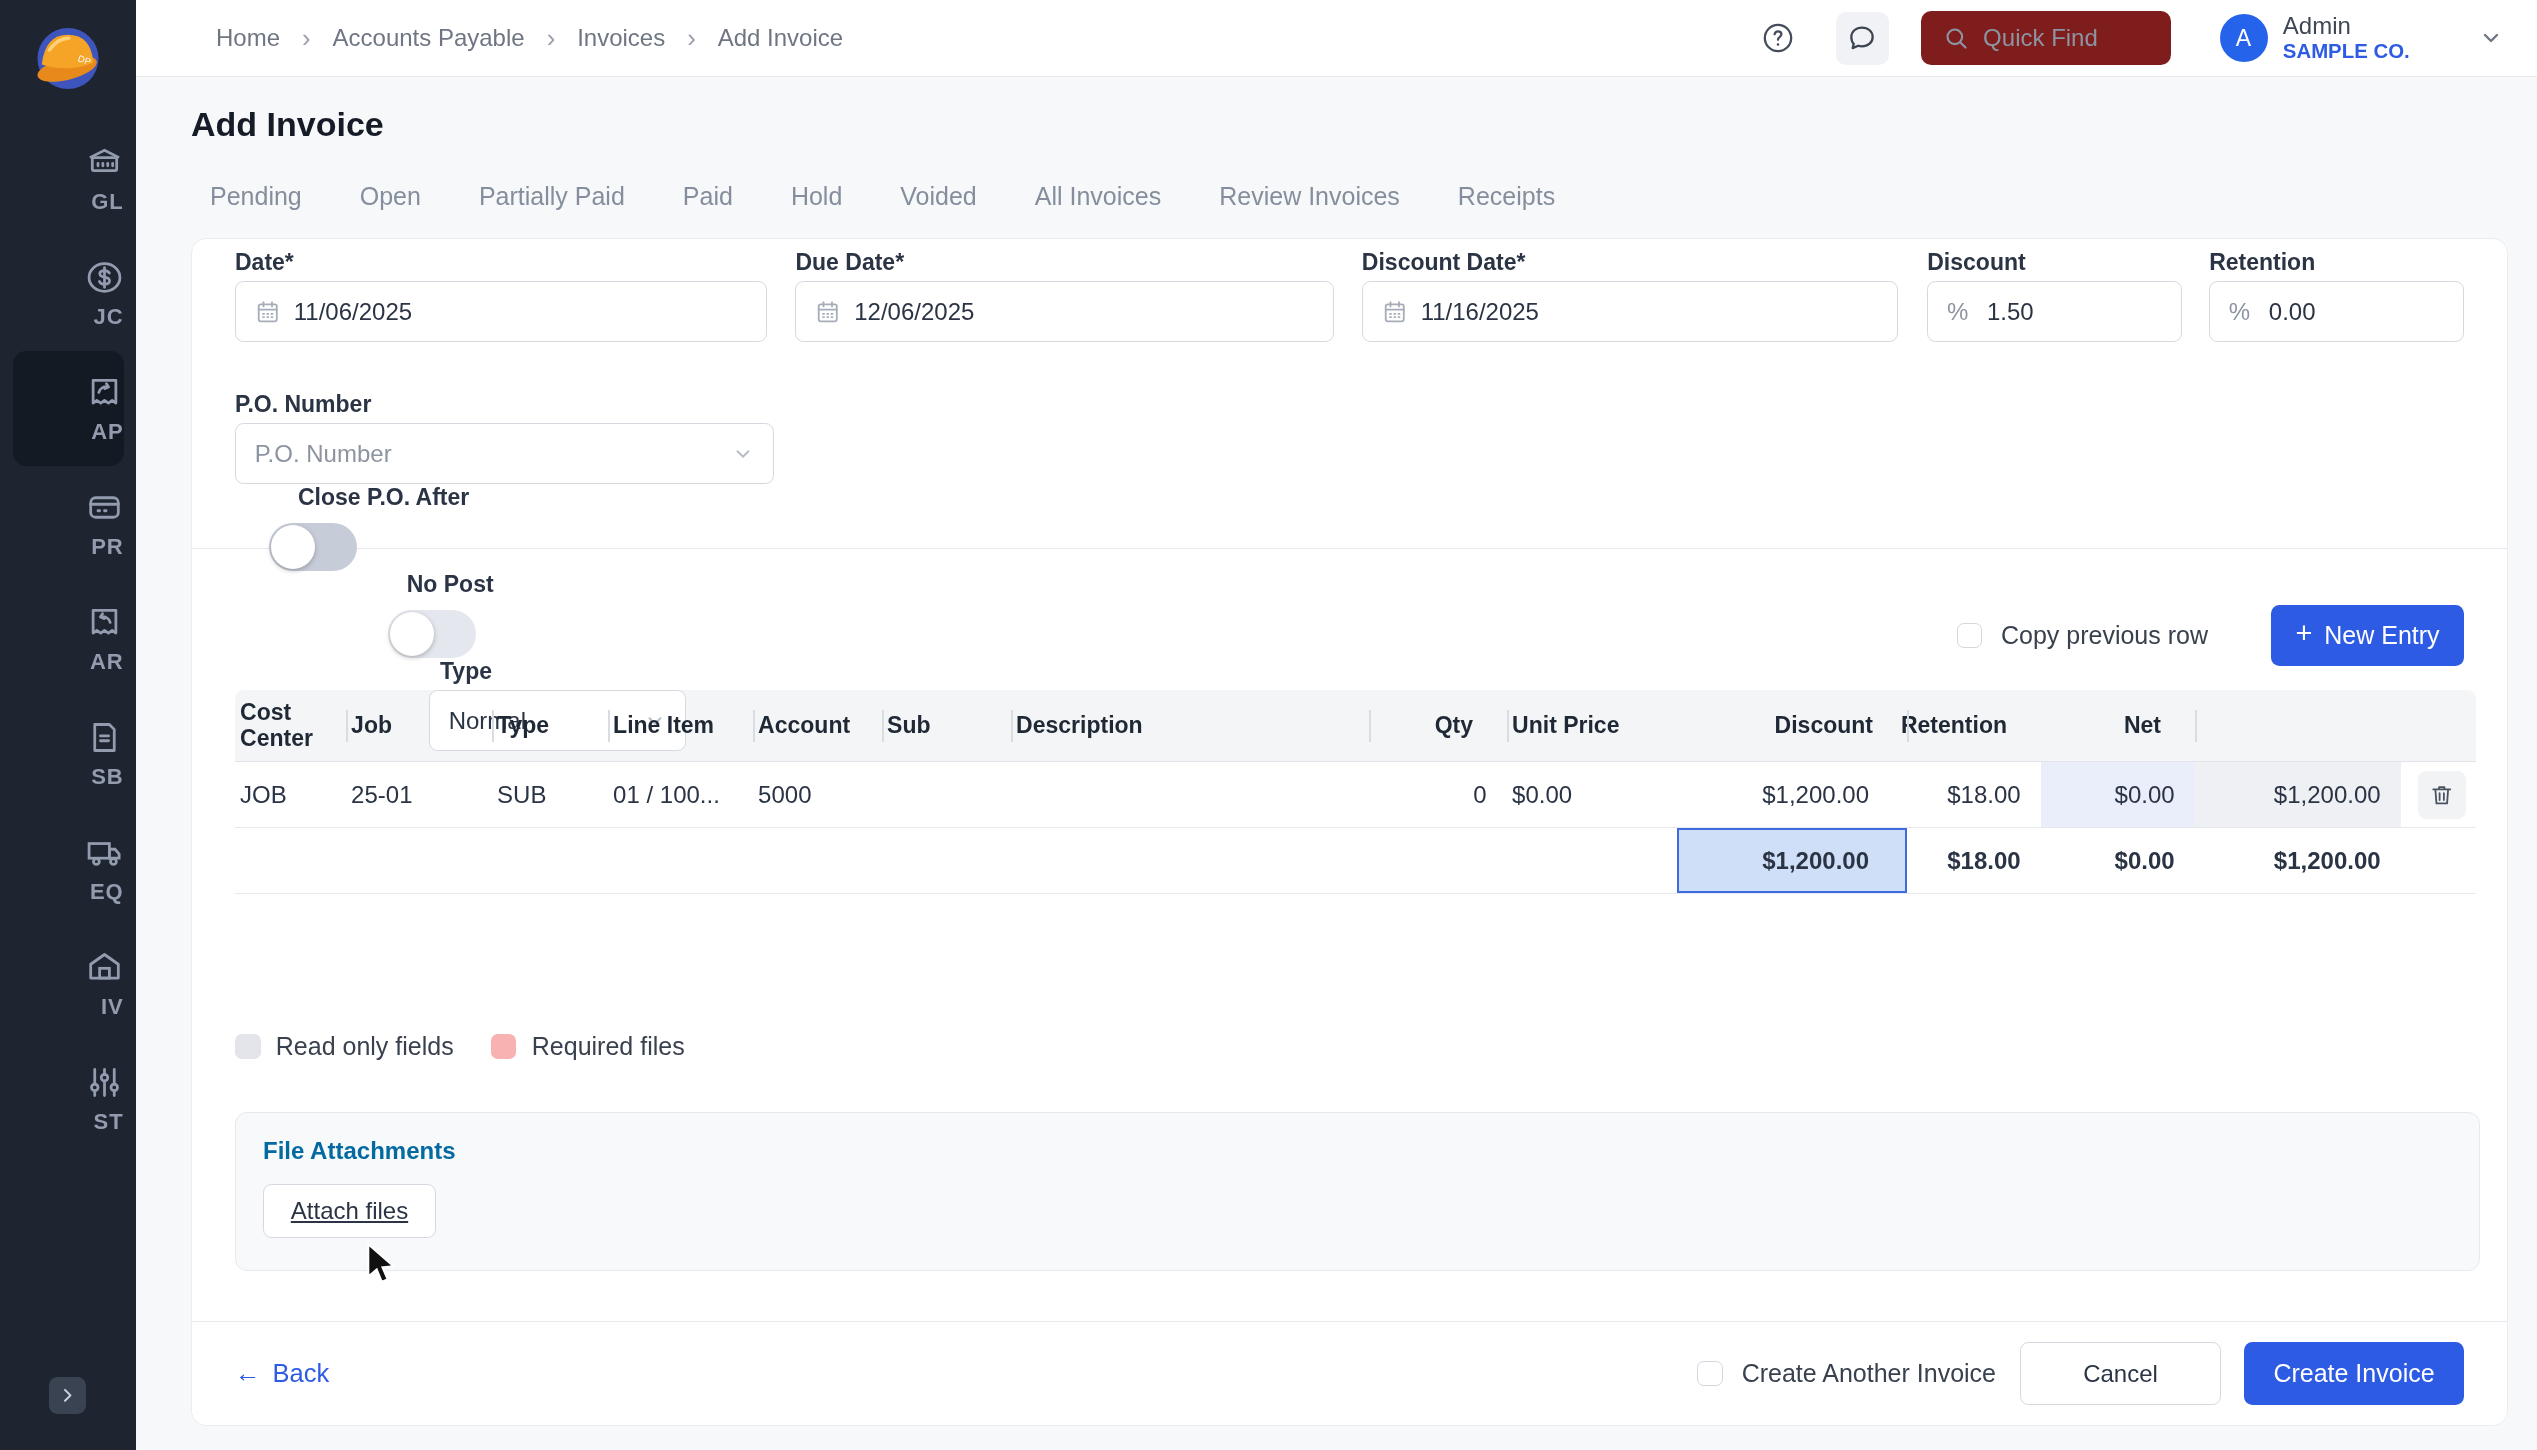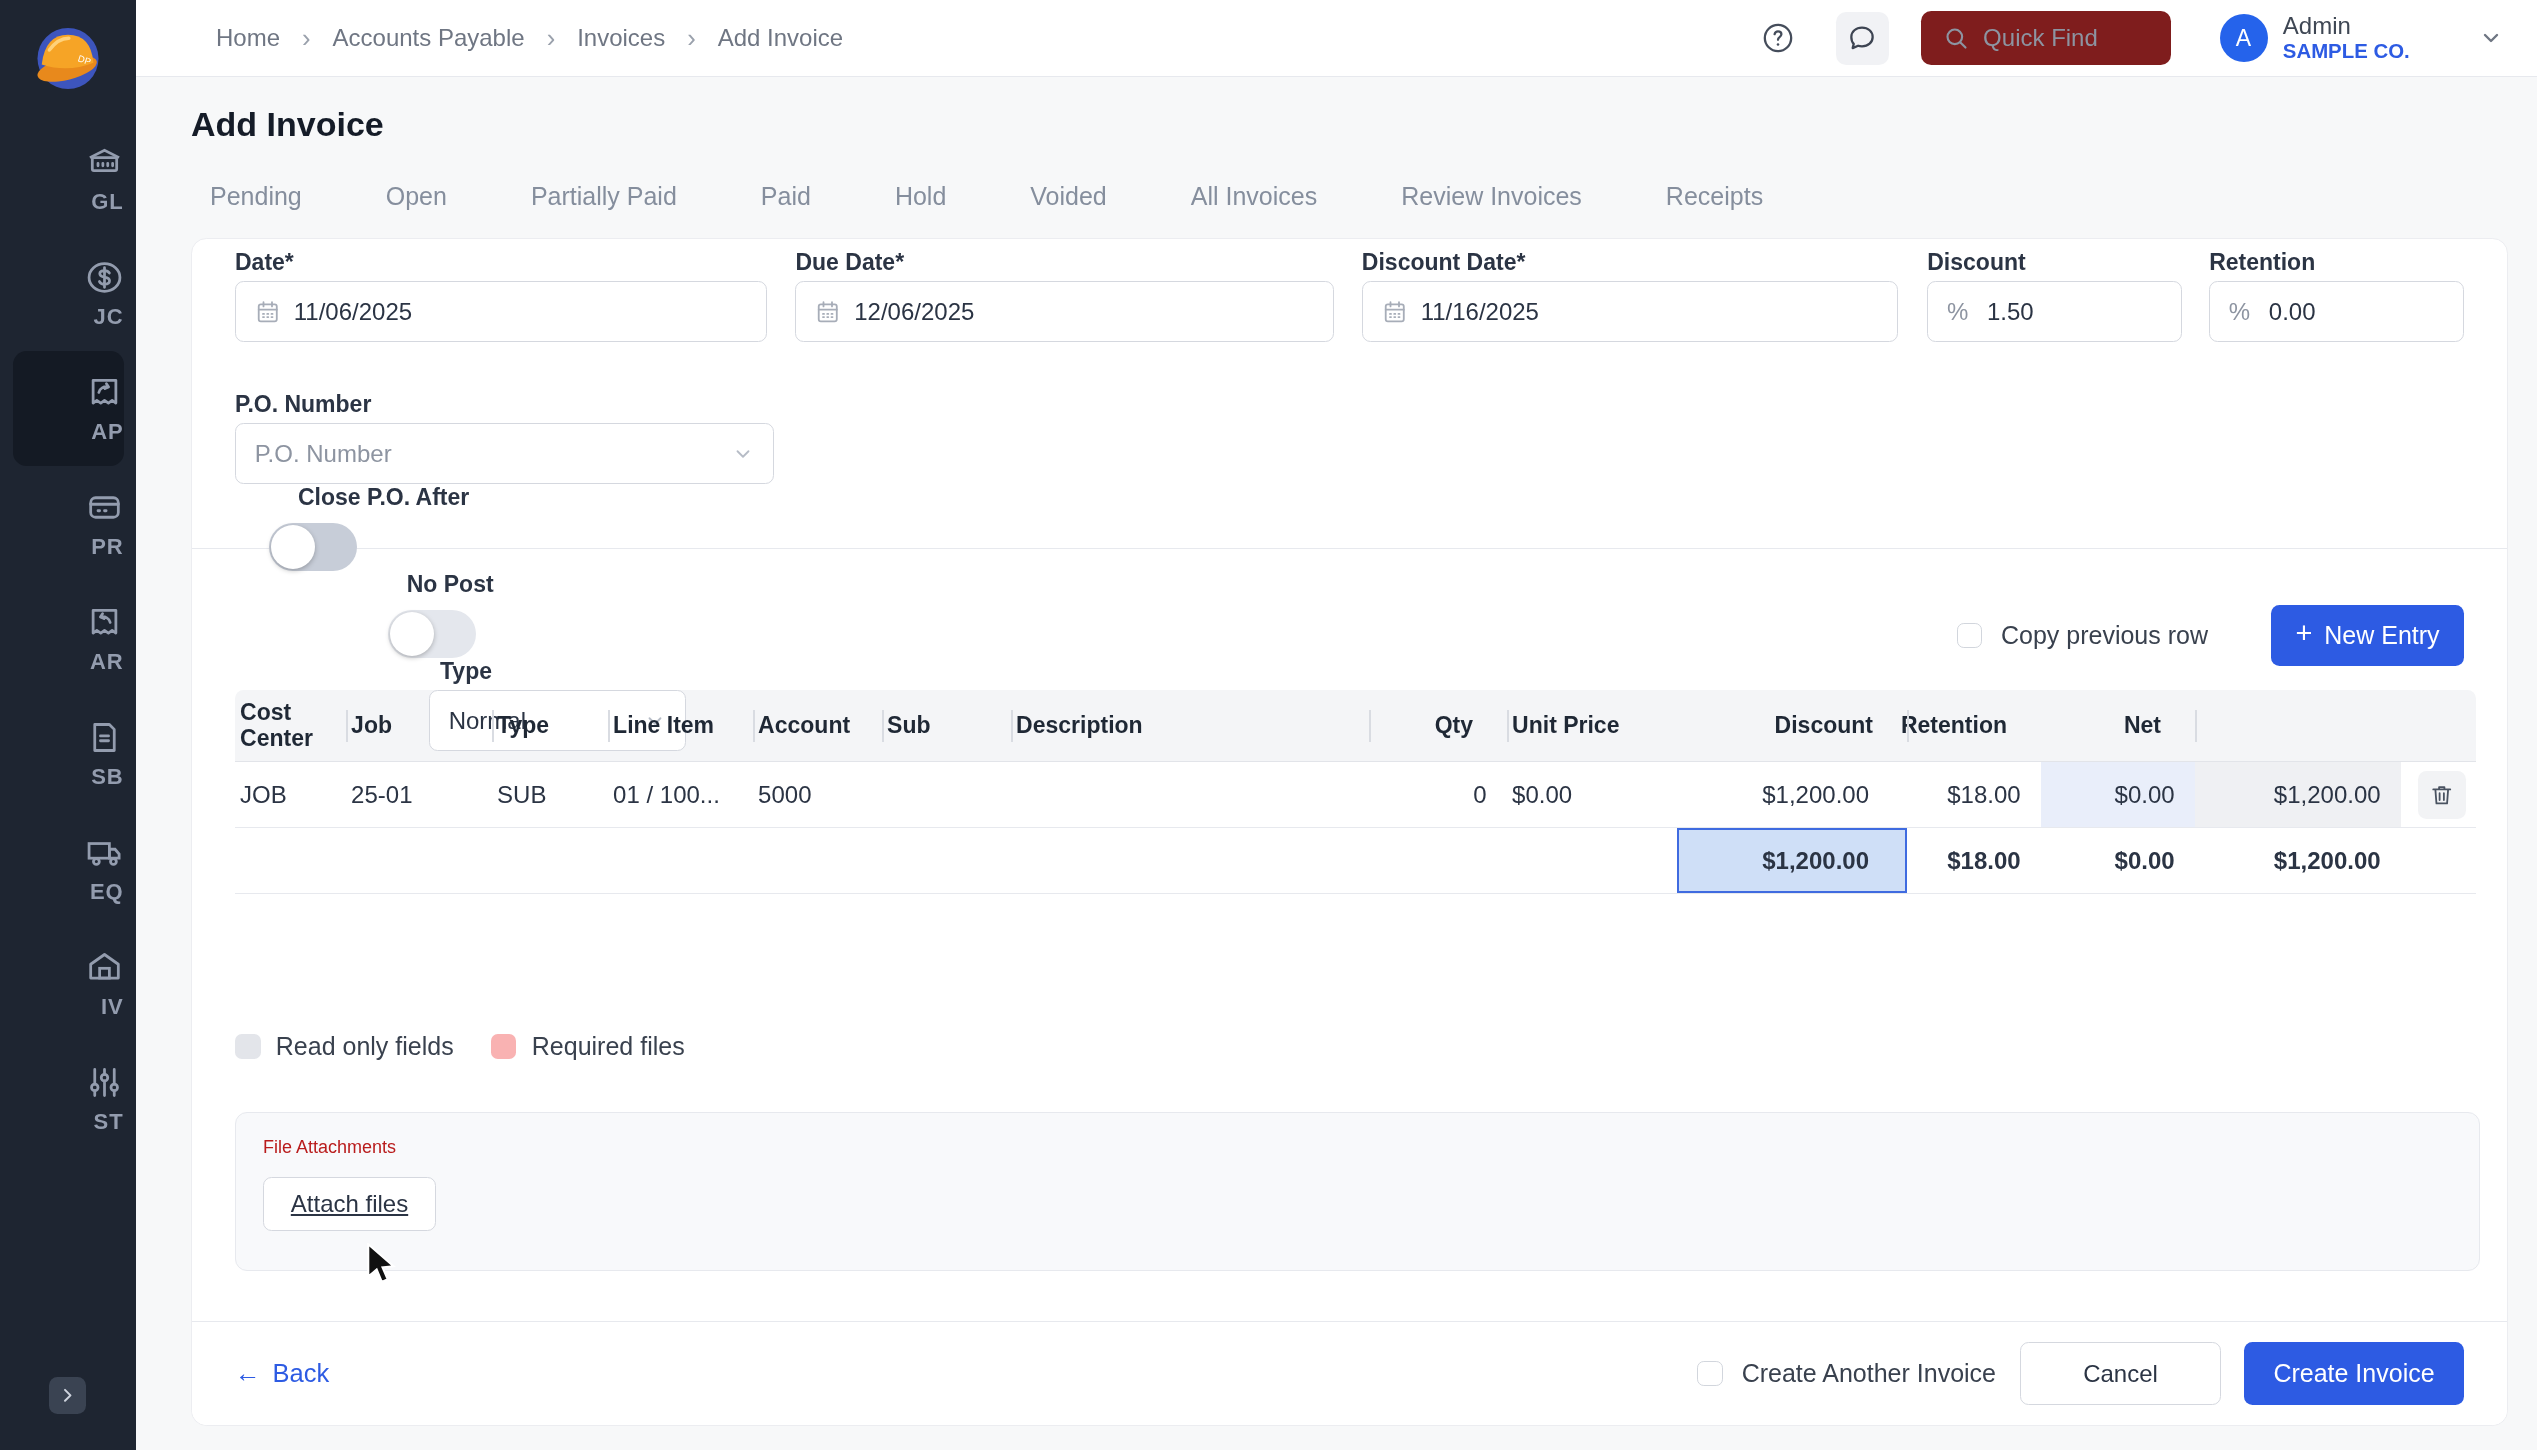--- a/index.html
+++ b/index.html
@@ -39,21 +39,21 @@
   .userbox { display:flex; align-items:center; margin-left:49px; gap:15.3px; }
   .avatar { width:48px; height:48px; border-radius:50%; background:#2563eb; color:#fff;
     display:flex; align-items:center; justify-content:center; font-size:23px; }
   .user-name { font-size:24px; color:#3f4754; line-height:27px; }
   .user-co { font-size:20.4px; font-weight:bold; color:#2d5be3; line-height:25.5px; }
   .user-caret { margin-left:54px; }
 
   
   .page-title { position:absolute; left:191px; top:105px; font-size:34px;
     font-weight:bold; color:#151c28; z-index:2; }
-  .tabs { position:absolute; left:210px; top:182px; display:flex; gap:84px;
+  .tabs { position:absolute; left:210px; top:182px; display:flex; gap:58px;
     font-size:25px; color:#858e9d; z-index:2; }
   .tab { cursor:pointer; }
 
   .card { position:absolute; left:191px; top:238px; width:2317px; height:1188px;
     background:#ffffff; border:0.9px solid #ecedf1; border-radius:15.3px; z-index:1; }
 
   
   .section1 { height:310px; padding:10.2px 43px 0 43px; border-bottom:1.7px solid #e7e9ee; }
   .frow { display:flex; }
   .fgroup { display:flex; flex-direction:column; }
@@ -109,21 +109,21 @@
     display:flex; align-items:center; justify-content:flex-end; padding-right:36px; font-weight:bold; }
 
   .legend { margin-top:138px; display:flex; align-items:center; gap:15.3px;
     font-size:25px; color:#39414e; }
   .swatch { width:25.5px; height:25.5px; border-radius:6.8px; }
   .swatch.gray { background:#e3e5ea; }
   .swatch.pink { background:#f9b2b2; margin-left:22px; }
 
   .attach-card { margin-top:51px; width:2245px; height:159px; background:#f8f9fb;
     border:1.7px solid #e7e9ee; border-radius:12px; padding:24px 27px; }
-  .attach-title { font-size:18px; font-weight:normal; color:#b91c1c; }
+  .attach-title { font-size:24px; font-weight:bold; color:#0369a1; }
   .btn-outline { background:#fff; border:1.7px solid #d5d8df; border-radius:8.5px;
     font-size:24px; color:#2b3444; font-family:"Liberation Sans", sans-serif; cursor:pointer; }
   .attach-btn { margin-top:18.7px; width:173px; height:54px;text-decoration:underline; }
 
   
   .card-footer { position:absolute; left:0; bottom:0; width:100%; height:104px;
     border-top:1.7px solid #e7e9ee; display:flex; align-items:center; padding:0 43px;
     border-radius:0 0 15.3px 15.3px; background:#fff; }
   .back-link { display:flex; align-items:center; gap:12px; color:#2d5be3; font-size:25.5px; cursor:pointer; }
   .footer-right { margin-left:auto; display:flex; align-items:center; }

